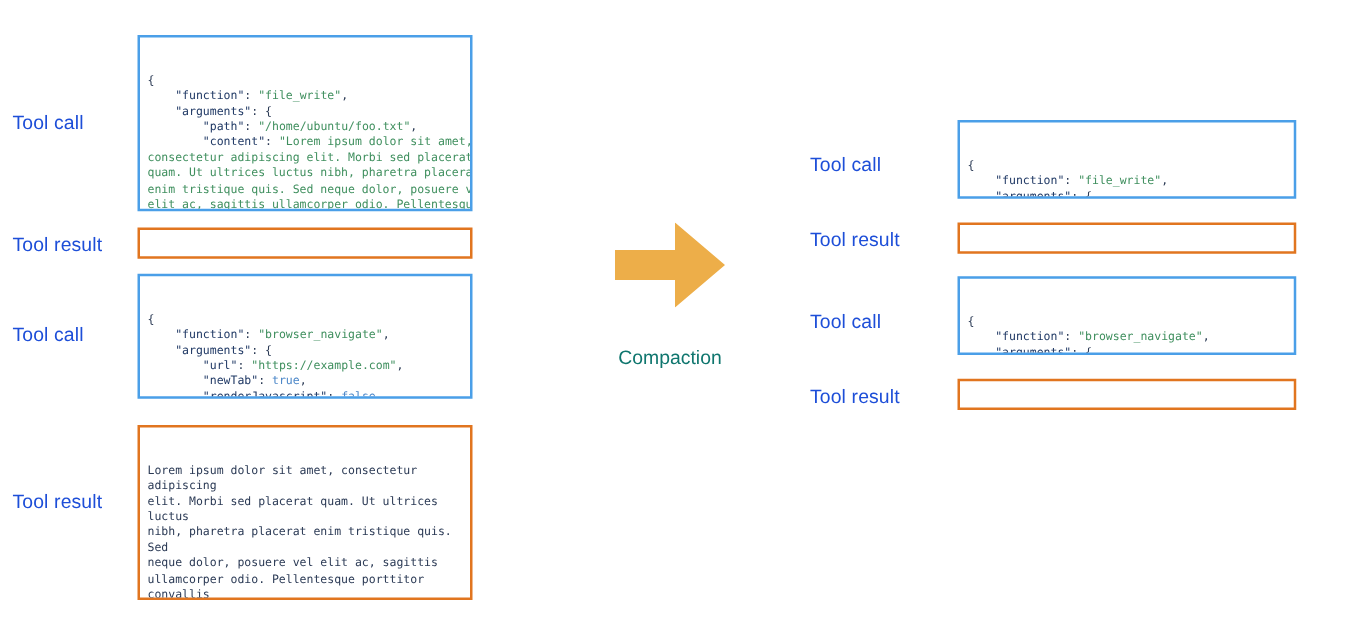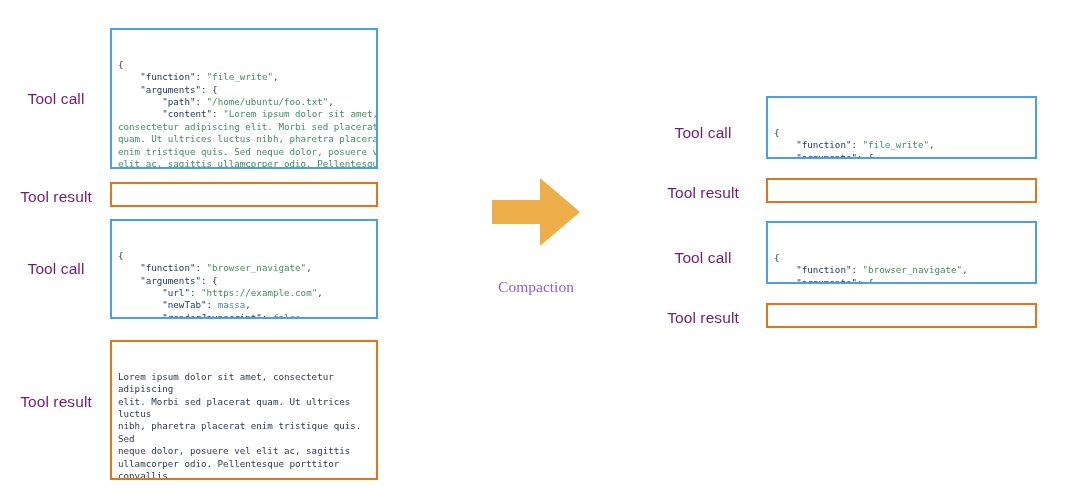--- a/index.html
+++ b/index.html
@@ -18,22 +18,22 @@
   .stage {
     position: absolute;
     inset: 0;
   }
 
   
   .row-label {
     position: absolute;
     font-family: "Liberation Sans", sans-serif;
     font-size: 15.5px;
-    color: #701a75;
-    text-align: center;
+    color: #1d4ed8;
+    text-align: left;
     white-space: nowrap;
     letter-spacing: 0.1px;
   }
 
   
   .box {
     position: absolute;
     box-sizing: border-box;
     background: #ffffff;
     font-family: "DejaVu Sans Mono", "Liberation Mono", monospace;
@@ -64,24 +64,23 @@
     white-space: pre-wrap;
   }
 
   
   .arrow-wrap {
     position: absolute;
   }
   .arrow-caption {
     position: absolute;
     font-size: 15.5px;
-    color: #8b5cf6;
+    color: #0f766e;
     text-align: center;
     white-space: nowrap;
-    font-family: Liberation Serif, serif;
   }
 </style>
 </head>
 <body>
 
 <div class="stage">
 
   <div class="row-label" style="left:10px; top:90px; width:92px;">Tool call</div>
 
   <div class="box call" style="left:110px; top:28px; width:268px; height:141px;">
@@ -106,21 +105,21 @@
     
   </div>
 
   <div class="row-label" style="left:10px; top:260px; width:92px;">Tool call</div>
 
   <div class="box call" style="left:110px; top:219px; width:268px; height:100px;">
     <div class="pad"><span class="p">{</span>
     <span class="k">"function"</span><span class="p">:</span> <span class="s">"browser_navigate"</span><span class="p">,</span>
     <span class="k">"arguments"</span><span class="p">: {</span>
         <span class="k">"url"</span><span class="p">:</span> <span class="s">"https://example.com"</span><span class="p">,</span>
-        <span class="k">"newTab"</span><span class="p">:</span> <span class="lit">massa</span><span class="p">,</span>
+        <span class="k">"newTab"</span><span class="p">:</span> <span class="lit">true</span><span class="p">,</span>
         <span class="k">"renderJavascript"</span><span class="p">:</span> <span class="lit">false</span><span class="p">,</span>
          
     
 </div>
   </div>
 
   <div class="row-label" style="left:10px; top:393px; width:92px;">Tool result</div>
 
   <div class="box result" style="left:110px; top:340px; width:268px; height:140px;">
     <div class="pad plain">Lorem ipsum dolor sit amet, consectetur adipiscing

